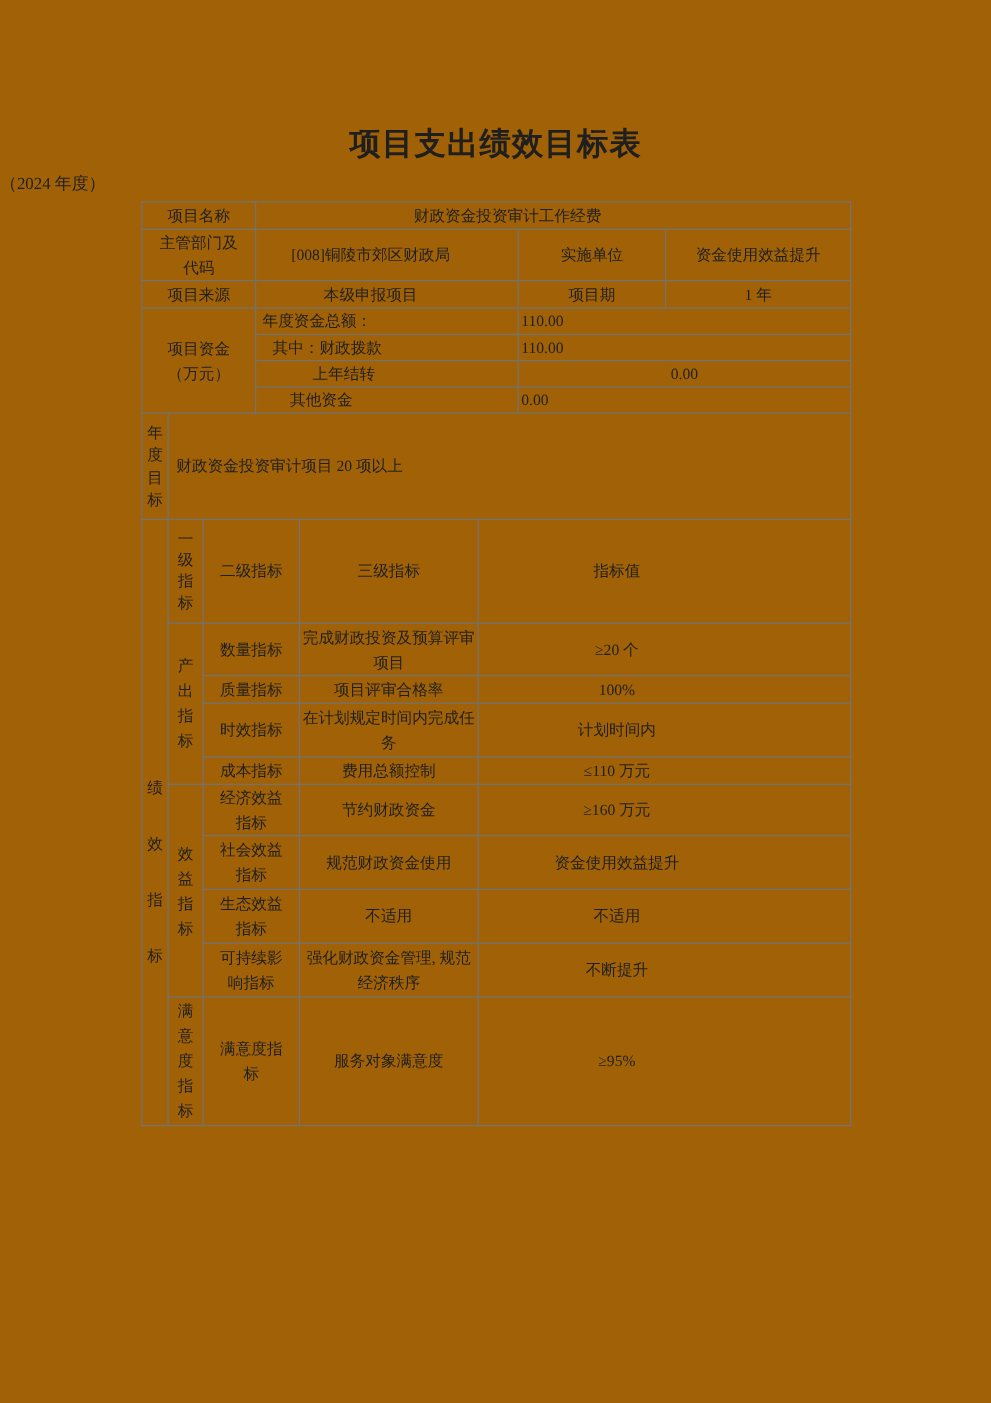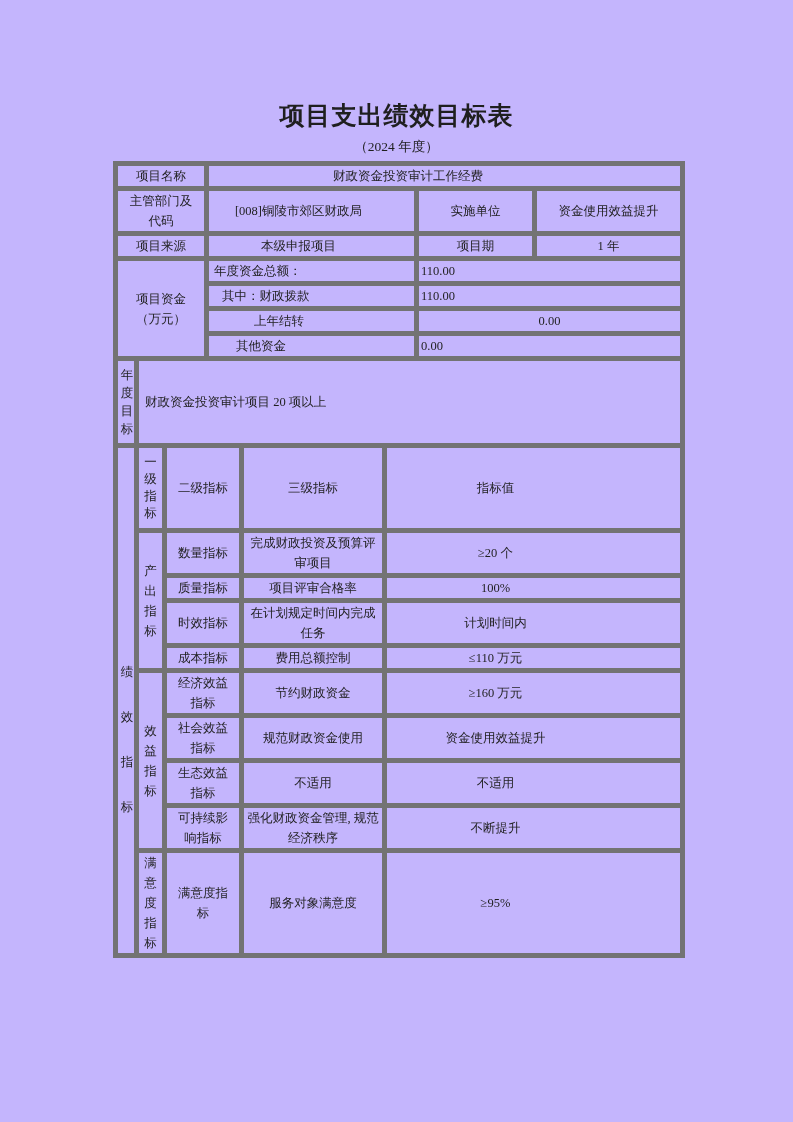--- a/index.html
+++ b/index.html
@@ -1,28 +1,28 @@
 <!DOCTYPE html>
 <html><head>
 <meta charset="utf-8">
 <style>
   * { box-sizing: border-box; }
   html,body { margin:0; padding:0; background:#ffffff; }
   .page {
-    width:793px; height:1122px; background:#c4b5fd; overflow:hidden;
+    width:793px; height:1122px; background:#a16207; overflow:hidden;
     font-family:"Liberation Serif","DejaVu Serif",serif; color:#1f1f1f;
   }
   .title {
     text-align:center; font-family:"Liberation Sans","DejaVu Sans",sans-serif;
     font-weight:700; font-size:25px; line-height:29px; padding-top:101px; letter-spacing:1px;
   }
-  .subtitle { text-align:center; font-size:13.5px; line-height:16px; margin-top:9px; }
+  .subtitle { text-align:left; font-size:13.5px; line-height:16px; margin-top:9px; }
   .sheet { width:567px; margin:6px auto 0 auto; }
   table { border-collapse:collapse; table-layout:fixed; width:567px; font-size:12.5px; }
-  td { border:5px solid #737373; padding:0 2px; text-align:center; vertical-align:middle; line-height:20px; overflow:hidden; }
+  td { border:1px solid #737373; padding:0 2px; text-align:center; vertical-align:middle; line-height:20px; overflow:hidden; }
   .tB tr:first-child td, .tC tr:first-child td { border-top:none; }
 
   .h22{height:22px}.h41{height:41px}.h21{height:21px}.h84{height:84px}
   .h83{height:83px}.h42{height:42px}.h43{height:43px}.h40{height:40px}.h103{height:103px}
 
   .left   { text-align:left;margin-top:44px; }
   .right  { text-align:left; padding-right:7px; }
   .padA   { padding:0 10px; }
   .l2cell { padding:0 8px; }
   .shift75{ padding-right:75px; }

